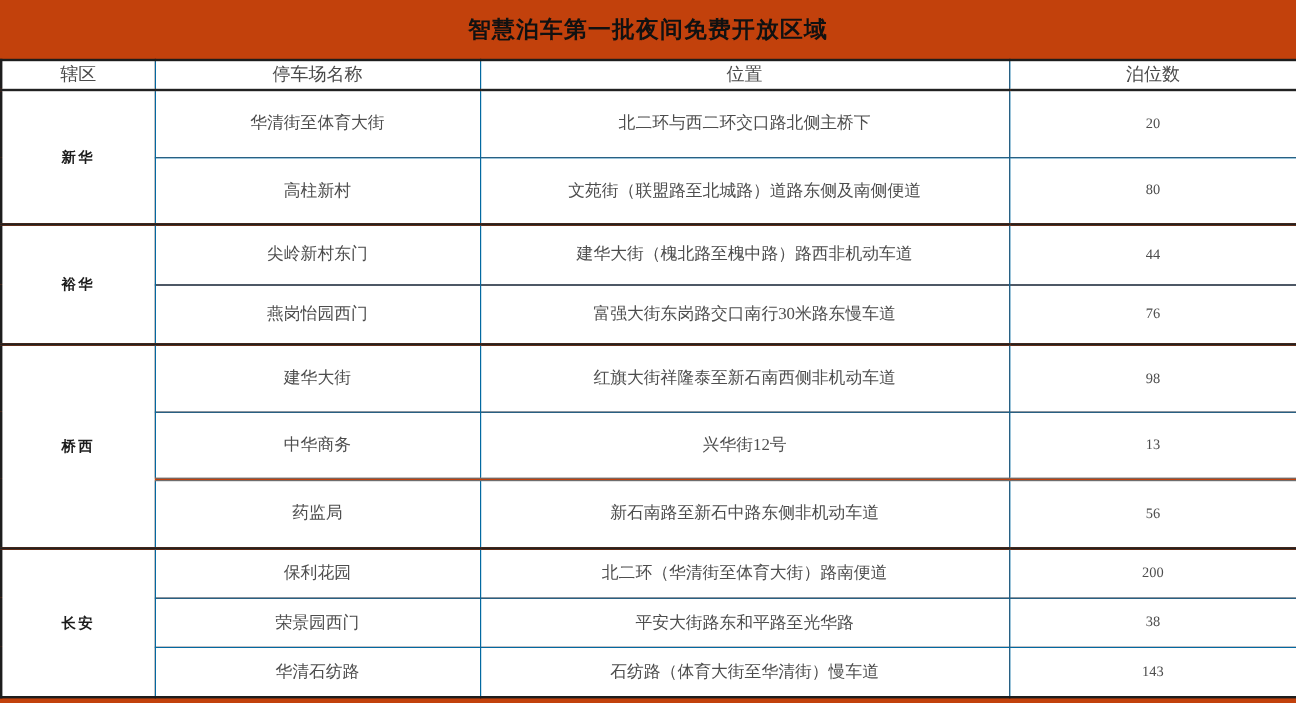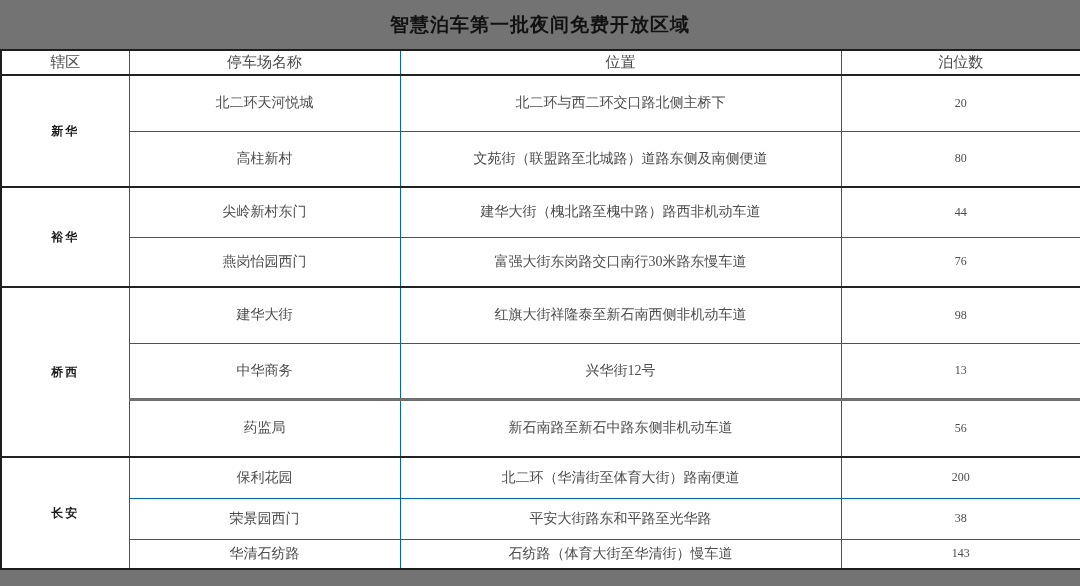--- a/index.html
+++ b/index.html
@@ -2,21 +2,21 @@
 <html lang="zh"><head>
 <meta charset="utf-8">
 <style>
   * { box-sizing: border-box; }
   html, body { margin: 0; padding: 0; background: #ffffff; }
   body {
     width: 1080px; height: 586px;
     font-family: "Liberation Serif", "DejaVu Serif", serif;
     color: #4a4a4a;
   }
-  .page { width: 1080px; height: 586px; background: #737373; overflow: hidden; }
+  .page { width: 1080px; height: 586px; background: #c2410c; overflow: hidden; }
 
   .title-bar {
     height: 49px;
     display: flex; align-items: center; justify-content: center;
   }
   .title-text {
     font-size: 19px; font-weight: bold; color: #111;
     letter-spacing: 1px;
   }
 
@@ -45,21 +45,21 @@
   td.district {
     font-size: 12px; font-weight: bold; color: #1c1c1c;
     letter-spacing: 2px;
   }
   td.num { font-size: 12px; color: #4d4d4d; }
 
   tr.h56 { height: 56px; }
   tr.h50 { height: 50px; }
   tr.h58 { height: 58px; }
   tr.h41 { height: 41px; }
-  tr.h42 { height: 30px; margin-left: 25px; }
+  tr.h42 { height: 42px; margin-left: 25px; }
 
   tr.group-start td { border-top: 2px solid #222; }
   tr.double-top td { border-top: 3px double #6e6e6e; }
 </style>
 </head>
 <body>
 
 <div class="page">
 
   <div class="title-bar">
@@ -78,21 +78,21 @@
         <th>辖区</th>
         <th>停车场名称</th>
         <th>位置</th>
         <th>泊位数</th>
       </tr>
     </thead>
     <tbody>
 
       <tr class="h56 group-start">
         <td class="district" rowspan="2">新华</td>
-        <td class="cell">北二环天河悦城</td>
+        <td class="cell">华清街至体育大街</td>
         <td class="cell">北二环与西二环交口路北侧主桥下</td>
         <td class="num">20</td>
       </tr>
       <tr class="h56">
         <td class="cell">高柱新村</td>
         <td class="cell">文苑街（联盟路至北城路）道路东侧及南侧便道</td>
         <td class="num">80</td>
       </tr>
 
       <tr class="h50 group-start">

